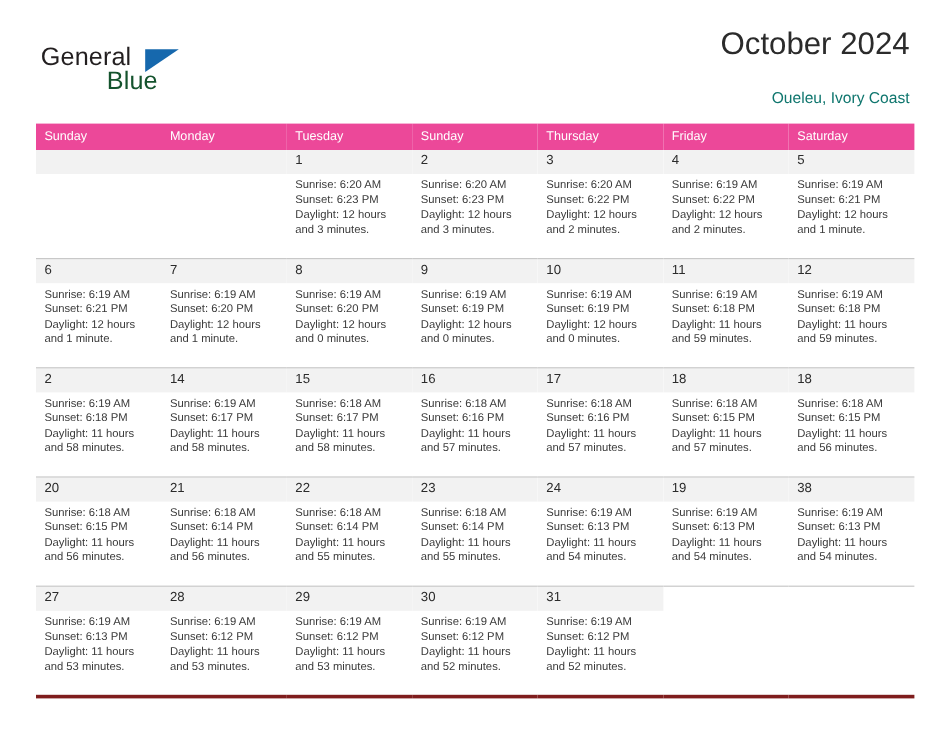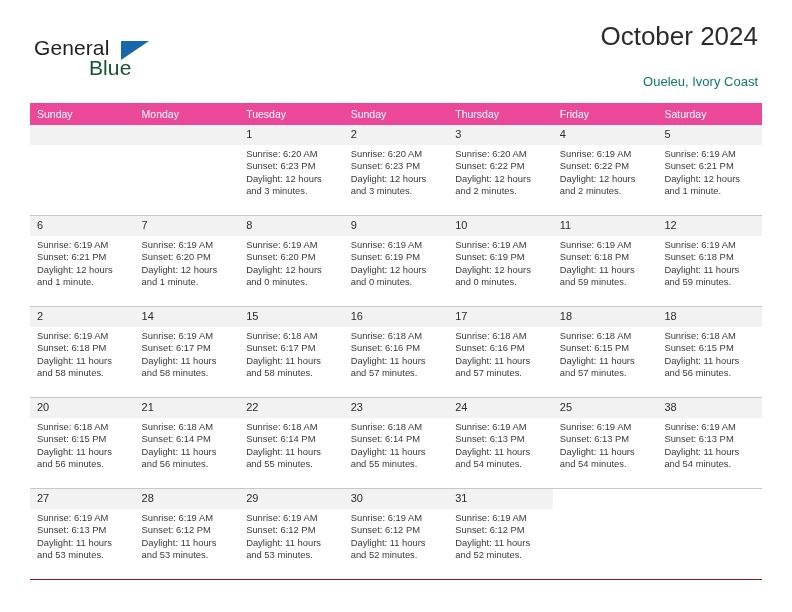--- a/index.html
+++ b/index.html
@@ -109,21 +109,21 @@
     padding: 0;
     height: 90px;
     border: none;
     border-top: 1px solid #c8c8c8;
     background: #ffffff;
   }
   .calendar tr.week:first-of-type td {
     border-top: none;
   }
   .calendar tr.week:last-of-type td {
-    border-bottom: 1px solid #7f1d1d;
+    border-bottom: 3px solid #7f1d1d;
   }
   .daynum {
     display: block;
     background: #f2f2f2;
     font-size: 11px;
     color: #2b2b2b;
     padding: 3px 0 4px 7px;
     height: 13px;
     line-height: 13px;
   }
@@ -398,21 +398,21 @@
           <td class="day">
             <span class="daynum">24</span>
             <div class="info">
               <div>Sunrise: 6:19 AM</div>
               <div>Sunset: 6:13 PM</div>
               <div>Daylight: 11 hours</div>
               <div>and 54 minutes.</div>
             </div>
           </td>
           <td class="day">
-            <span class="daynum">25</span>
+            <span class="daynum">19</span>
             <div class="info">
               <div>Sunrise: 6:19 AM</div>
               <div>Sunset: 6:13 PM</div>
               <div>Daylight: 11 hours</div>
               <div>and 54 minutes.</div>
             </div>
           </td>
           <td class="day">
             <span class="daynum">38</span>
             <div class="info">

